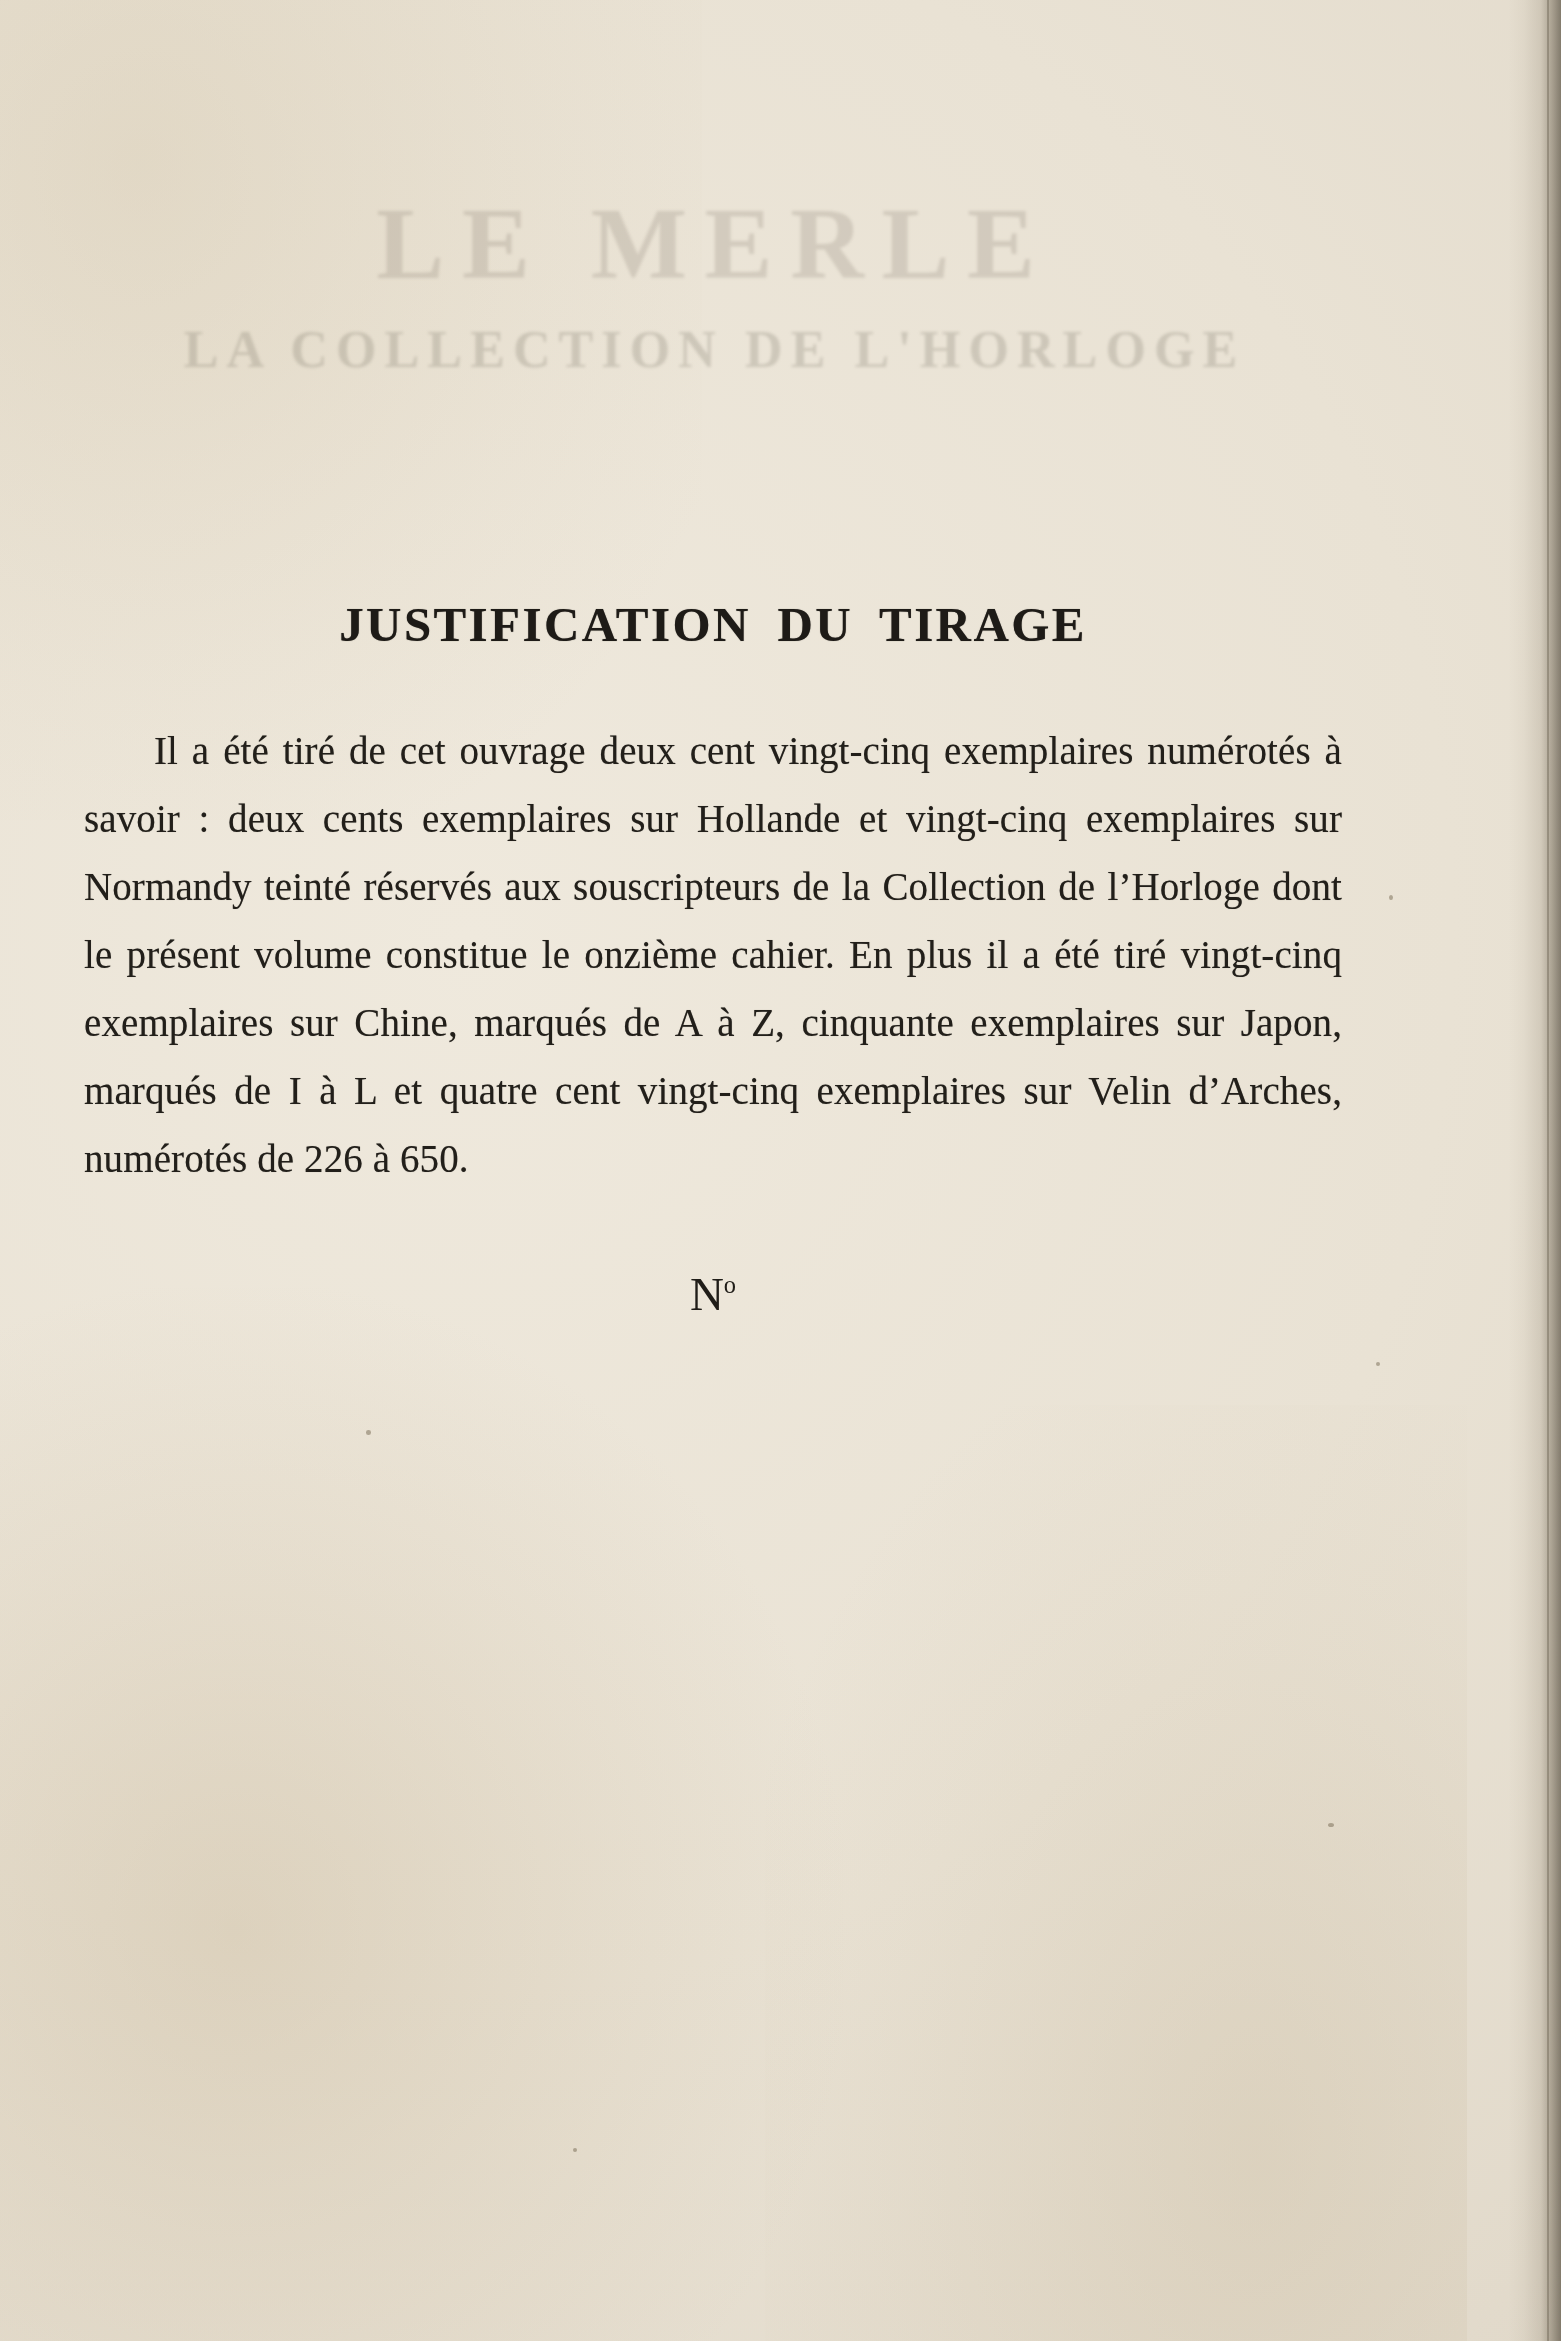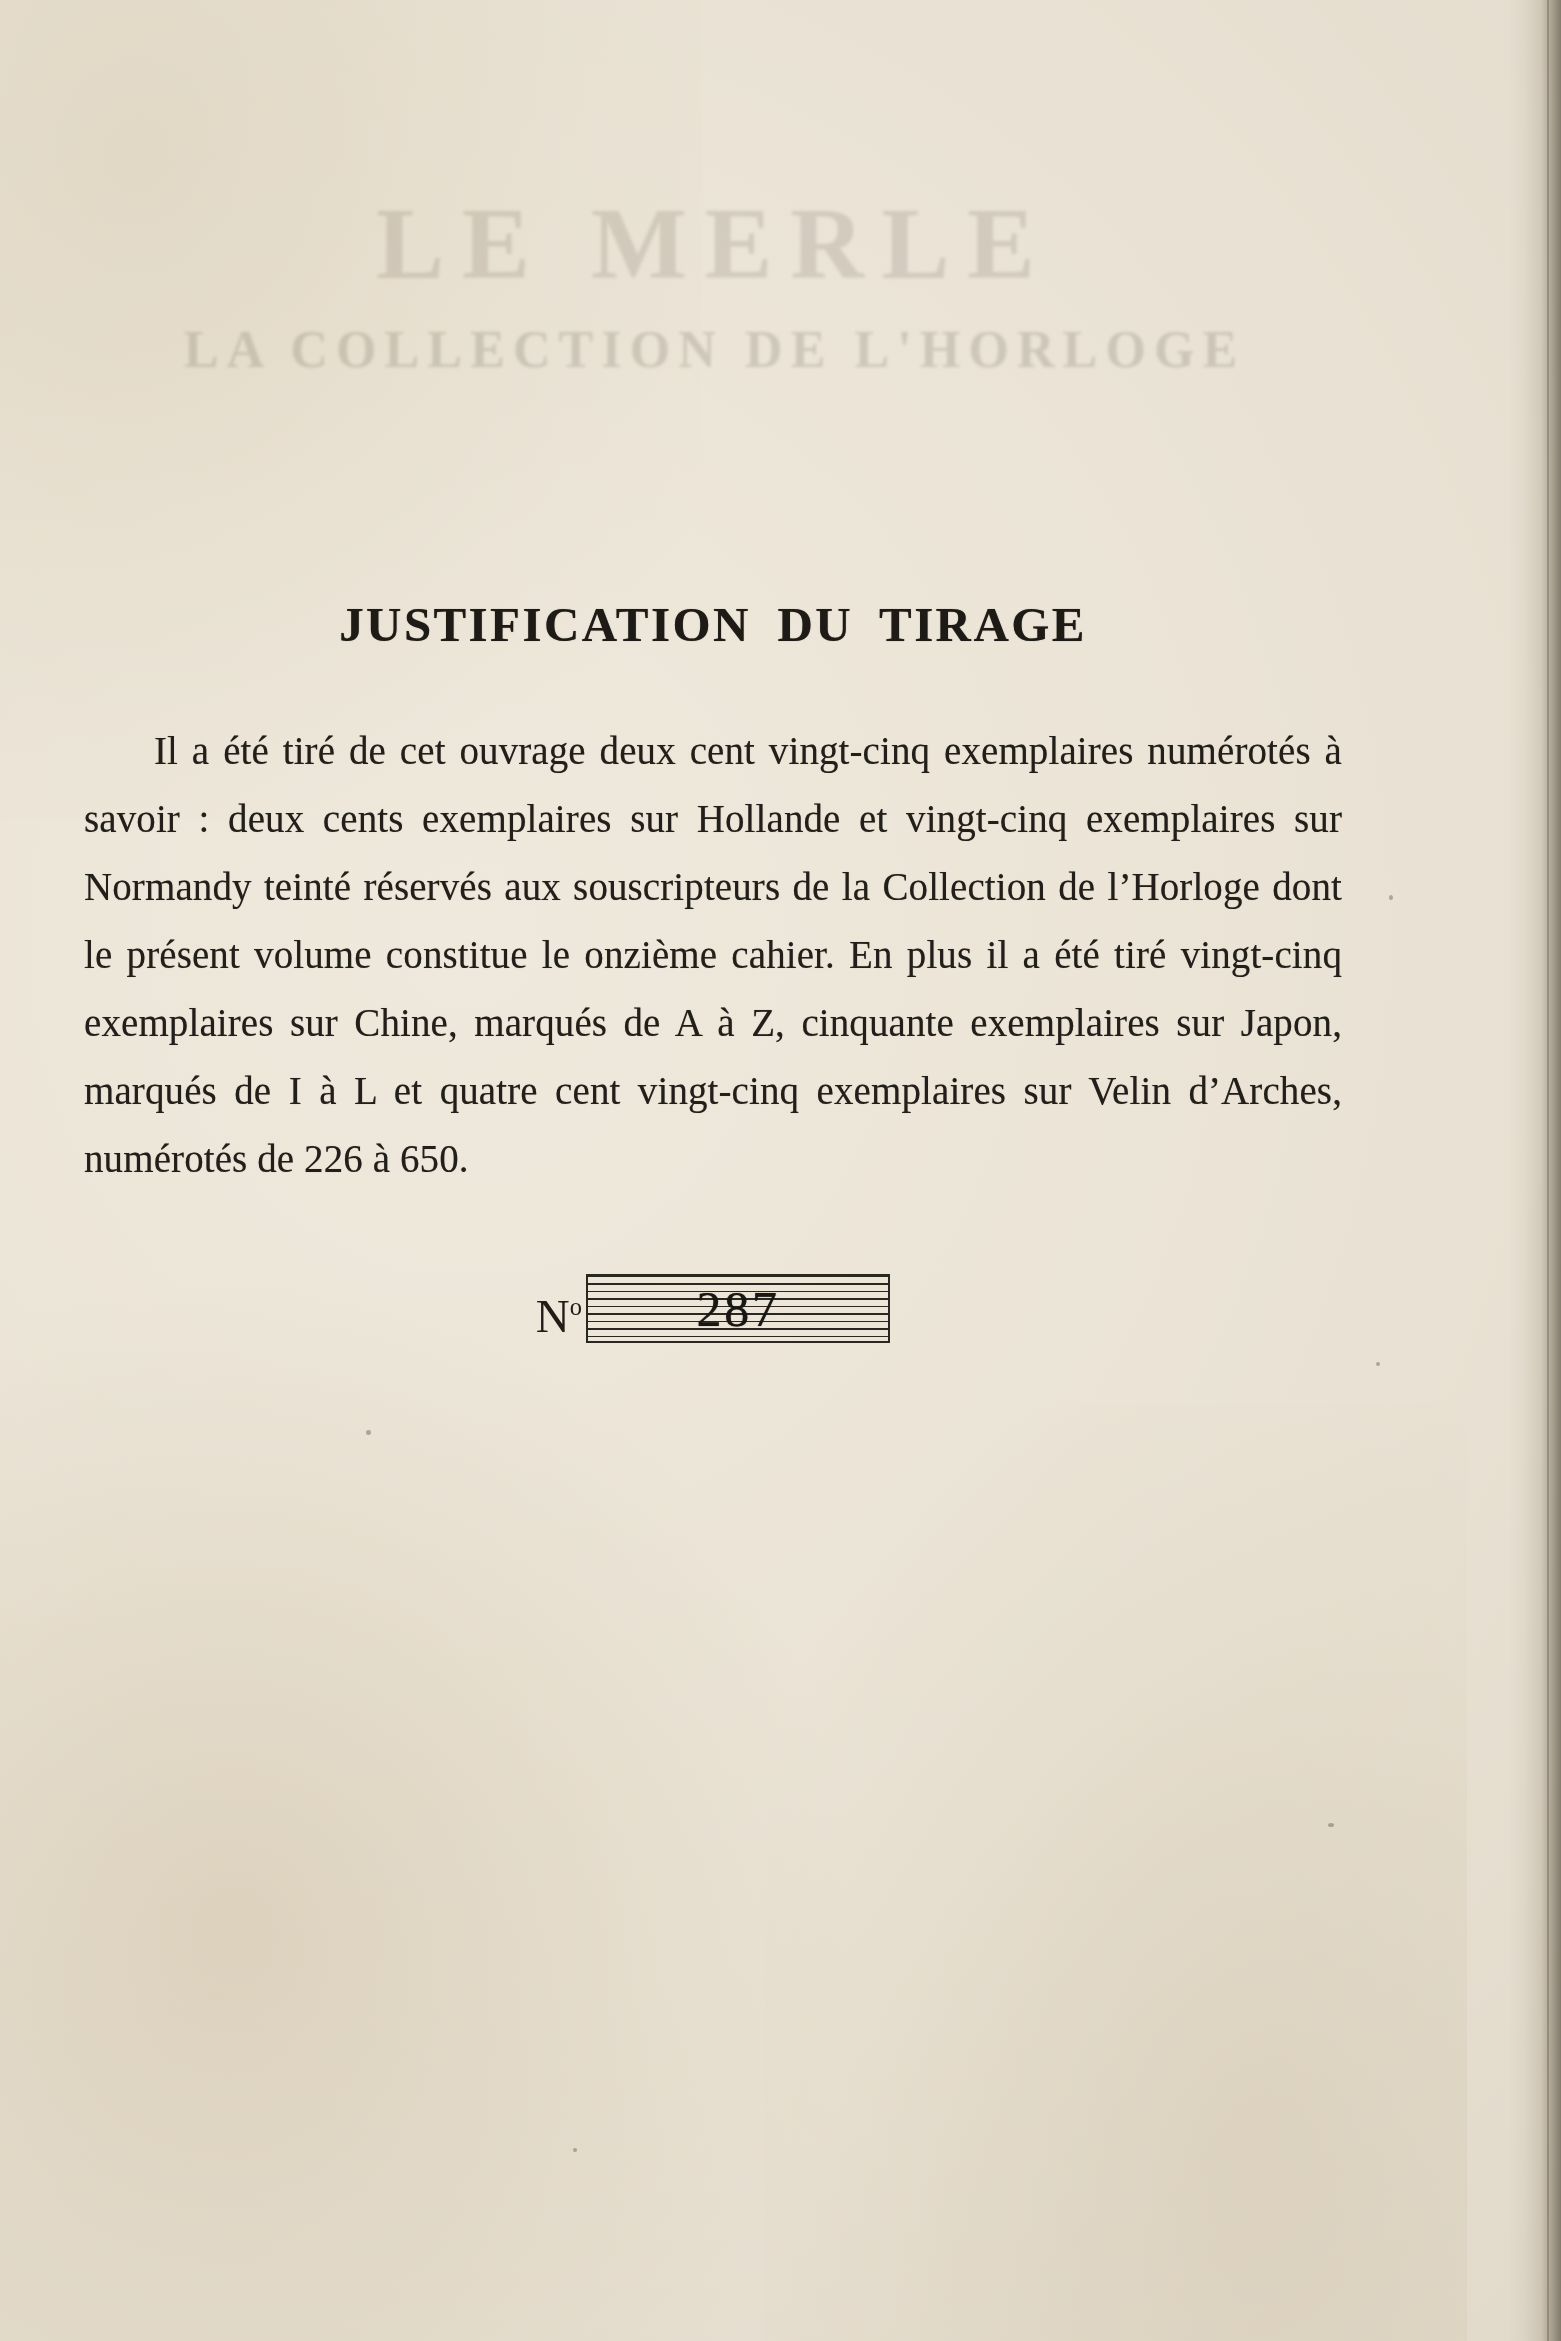--- a/index.html
+++ b/index.html
@@ -223,23 +223,20 @@
   <div class="content">
 
     <h1 class="doc-title">JUSTIFICATION DU TIRAGE</h1>
 
     <p class="body-text">Il a été tiré de cet ouvrage deux cent vingt-cinq exemplaires numérotés à savoir : deux cents exemplaires sur Hollande et vingt-cinq exemplaires sur Normandy teinté réservés aux souscripteurs de la Collection de l’Horloge dont le présent volume constitue le onzième cahier. En plus il a été tiré vingt-cinq exemplaires sur Chine, marqués de A à Z, cinquante exemplaires sur Japon, marqués de I à L et quatre cent vingt-cinq exemplaires sur Velin d’Arches, numérotés de 226 à 650.</p>
 
     <div class="copy-line">
       <span class="copy-prefix">
         <span>N</span><sup>o</sup>
       </span>
-      <span class="copy-blank">
-        <span class="copy-number">287</span>
-      </span>
     </div>
 
   </div>
 
   <div class="gutter"></div>
   <div class="gutter-line"></div>
 
   <span class="speck" style="left:366px;top:1430px;width:4.7px;height:4.7px;"></span>
   <span class="speck" style="left:1328px;top:1823px;width:6.1px;height:4.1px;"></span>
   <span class="speck" style="left:573px;top:2148px;width:4.1px;height:4.1px;"></span>

